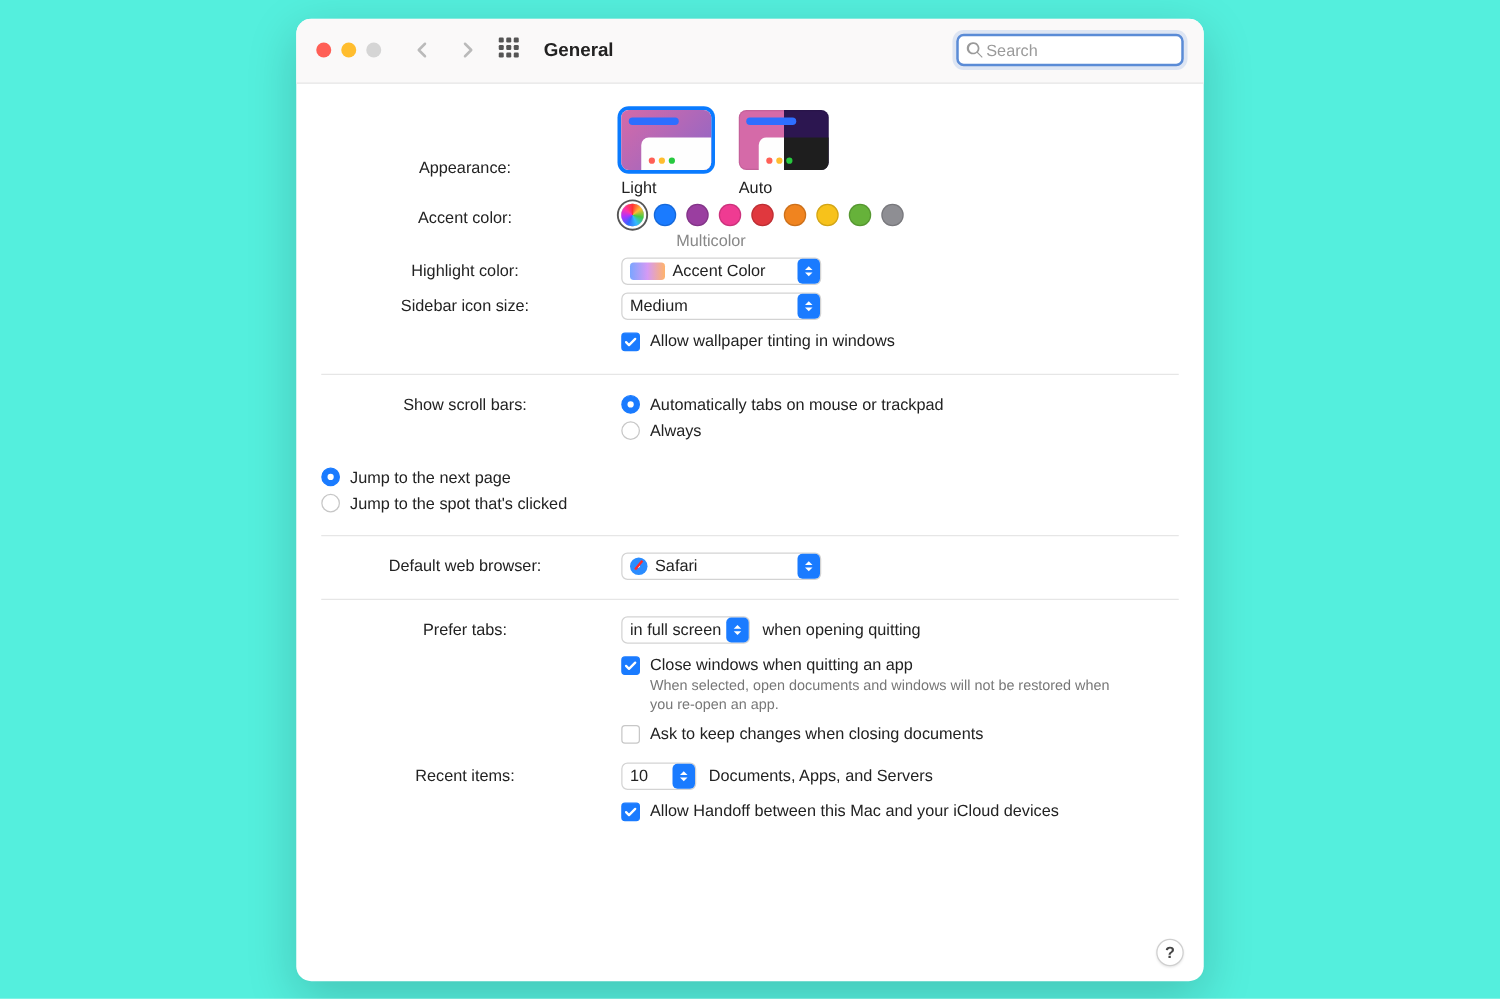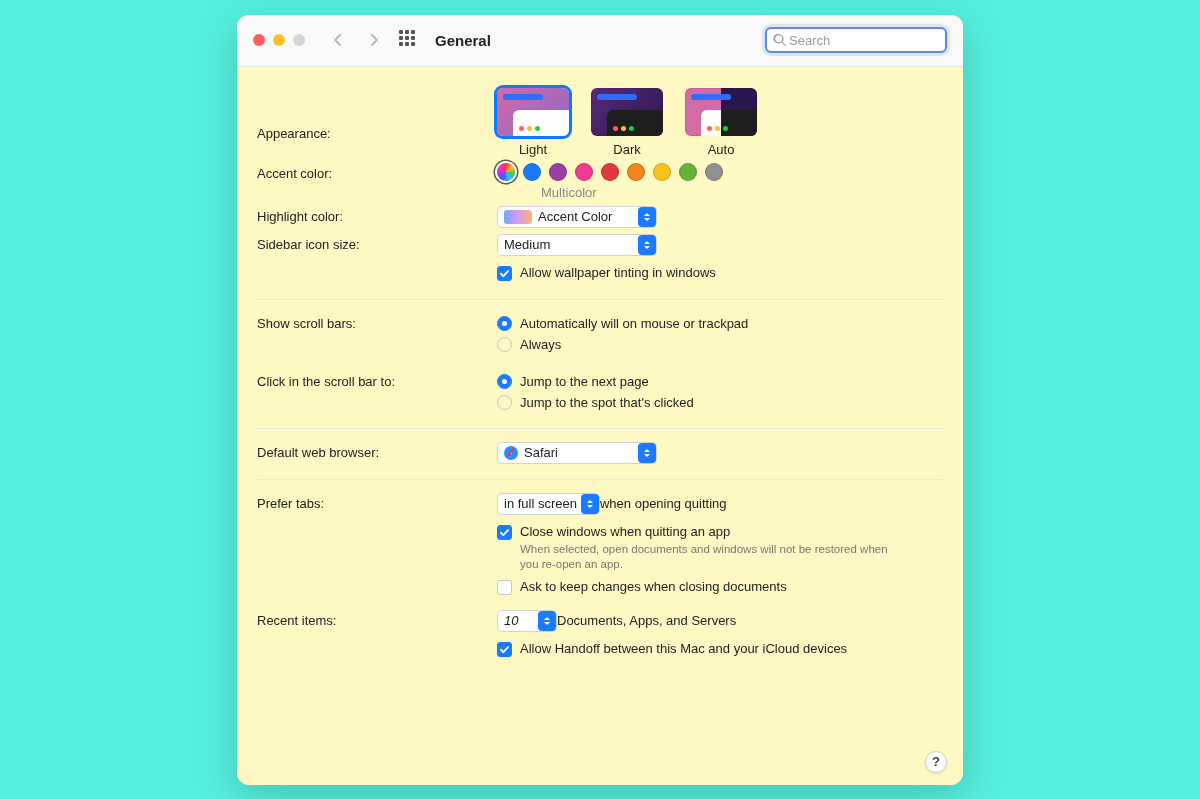--- a/index.html
+++ b/index.html
@@ -9,21 +9,21 @@
     font-family: -apple-system, "Helvetica Neue", Helvetica, Arial, sans-serif;
     font-size: 13px;
     color: #222;
     display: flex;
     align-items: center;
     justify-content: center;
   }
   .window {
     width: 726px;
     height: 770px;
-    background: #fef9c3;
+    background: #ffffff;
     border-radius: 12px;
     box-shadow: 0 12px 40px rgba(0,0,0,0.18);
     overflow: hidden;
     display: flex;
     flex-direction: column;
   }
   .titlebar {
     height: 52px;
     display: flex;
     align-items: center;
@@ -62,29 +62,29 @@
   .search svg { width:14px; height:14px; fill:#9a9a9a; flex-shrink:0; }
   .search input { border:none; outline:none; font-size:13px; margin-left:2px; width: 100%; color:#333; }
   .search input::placeholder { color:#9a9a9a; }
 
   .content { padding: 18px 20px 10px 20px; overflow: auto; }
   .row { display:flex; padding: 3px 0; }
   .row + .row.section, hr { margin-top: 10px; }
   hr { border:none; height:1px; background:#e6e6e6; margin: 12px 0 10px 0; }
   .label-col {
     width: 240px; min-width:240px;
-    text-align: left;
+    text-align: center;
     padding-right: 10px;
     padding-top: 3px;
   }
   .val-col { flex:1; }
 
   
   .thumbs { display:flex; gap:22px; }
-  .thumb { display:flex; flex-direction:column; align-items:center; cursor:pointer; }
+  .thumb { display:flex; flex-direction:column; cursor:pointer; }
   .thumb .box {
     width:72px; height:48px; border-radius:6px;
     position:relative; overflow:hidden;
     box-shadow: inset 0 0 0 1px rgba(0,0,0,.08);
   }
   .thumb.selected .box { box-shadow: 0 0 0 3px #0a7bff; border-radius:6px; }
   .thumb .cap { margin-top:6px; font-size:13px; }
   .thumb .bar { position:absolute; top:6px; left:6px; width:40px; height:6px; border-radius:3px; background:#2e6eff; }
   .thumb .tl { position:absolute; bottom:5px; left:22px; display:flex; gap:3px; }
   .thumb .tl i { width:5px;height:5px;border-radius:50%; display:block;}
@@ -133,21 +133,21 @@
   .chk.checked .box svg{width:11px;height:11px;display:block;}
   .chk .box svg{display:none;}
   .chk .sub{display:block;color:#777;font-size:11.5px;line-height:1.35;margin-top:3px;max-width:380px;}
 
   
   .rad{display:flex;gap:8px;align-items:center;padding:3px 0;}
   .rad .o{width:15px;height:15px;border-radius:50%;border:1px solid #c7c7c7;flex-shrink:0;display:flex;align-items:center;justify-content:center;}
   .rad.checked .o{border-color:#1a7bff;background:#1a7bff;}
   .rad.checked .o::after{content:"";width:5px;height:5px;border-radius:50%;background:#fff;}
 
-  .inline{display:flex;align-items:center;}
+  .inline{display:flex;align-items:center;gap:10px;}
   .inline .after{font-size:13px;}
   .help{
     position:absolute; right:16px; bottom:12px;
     width:22px;height:22px;border-radius:50%;border:1px solid #cfcfcf;background:#fff;
     display:flex;align-items:center;justify-content:center;color:#444;font-weight:600;
     box-shadow:0 1px 2px rgba(0,0,0,.1);
   }
   .window{position:relative;}
 </style>
 </head>
@@ -202,32 +202,20 @@
             <div class="box bg-light">
                 <div class="bar"></div>
                 <div class="panel"></div>
                 <div class="tl">
                   <i></i>
                   <i></i>
                   <i></i>
                 </div>
               </div>
             <div class="cap">Light</div>
-          </div>
-          <div class="thumb dark">
-            <div class="box bg-dark">
-                <div class="bar"></div>
-                <div class="panel"></div>
-                <div class="tl">
-                  <i></i>
-                  <i></i>
-                  <i></i>
-                </div>
-              </div>
-            <div class="cap">Dark</div>
           </div>
           <div class="thumb auto">
             <div class="box bg-auto">
                 <div class="bar"></div>
                 <div class="panel"></div>
                 <div class="tl">
                   <i></i>
                   <i></i>
                   <i></i>
                 </div>
@@ -291,31 +279,30 @@
       </div>
     </div>
 
     <hr>
 
     <div class="row">
       <div class="label-col">Show scroll bars:</div>
       <div class="val-col">
         <div class="rad checked">
             <div class="o"></div>
-            <span>Automatically will on mouse or trackpad</span>
+            <span>Automatically tabs on mouse or trackpad</span>
           </div>
         <div class="rad">
             <div class="o"></div>
             <span>Always</span>
           </div>
       </div>
     </div>
 
     <div class="row" style="margin-top:10px;">
-      <div class="label-col">Click in the scroll bar to:</div>
       <div class="val-col">
         <div class="rad checked">
             <div class="o"></div>
             <span>Jump to the next page</span>
           </div>
         <div class="rad">
             <div class="o"></div>
             <span>Jump to the spot that's clicked</span>
           </div>
       </div>
@@ -364,21 +351,21 @@
         <div class="chk">
           <div class="box"></div>
           <span>Ask to keep changes when closing documents</span>
         </div>
       </div>
     </div>
 
     <div class="row" style="margin-top:6px;">
       <div class="label-col">Recent items:</div>
       <div class="val-col inline">
-        <div class="select sm" style="min-width:60px;font-style:italic;">
+        <div class="select sm" style="min-width:60px;">
           <span class="txt">10</span>
           <div class="chev"></div>
         </div>
         <span class="after">Documents, Apps, and Servers</span>
       </div>
     </div>
 
     <div class="row">
       <div class="label-col"></div>
       <div class="val-col">

